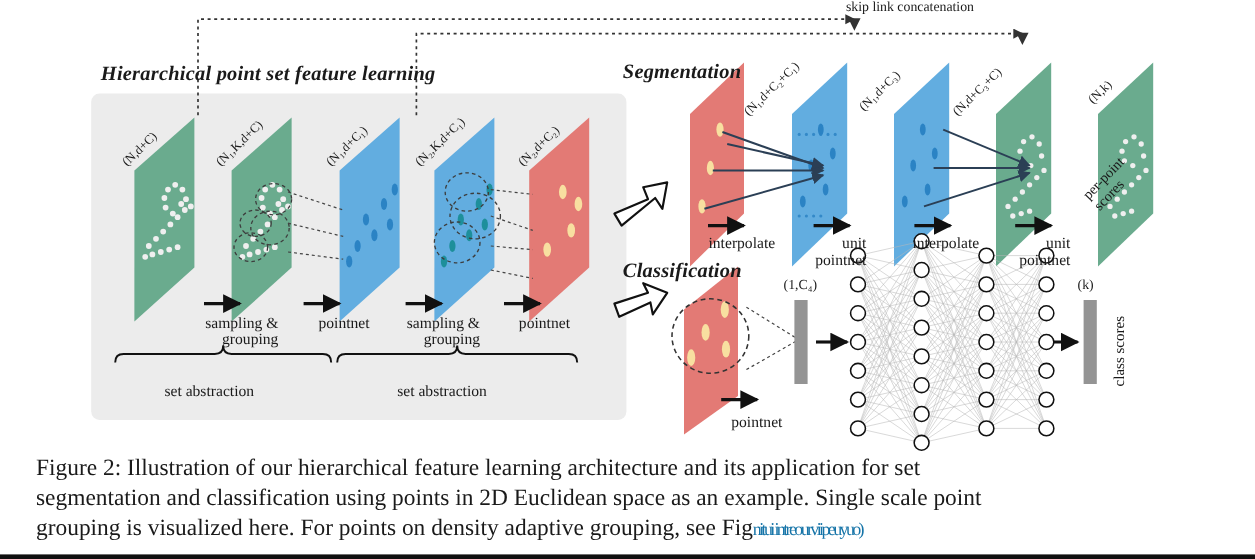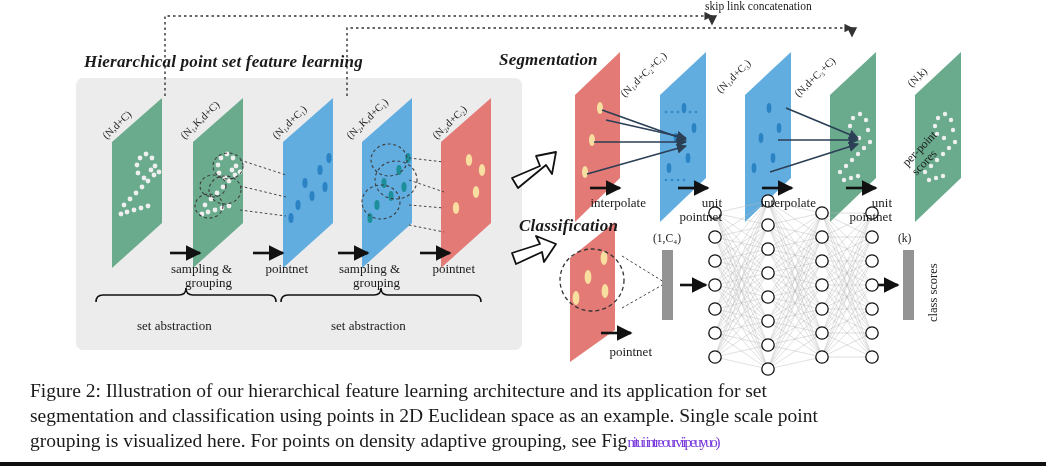--- a/index.html
+++ b/index.html
@@ -15,21 +15,21 @@
   .oplbl{font-size:13px;text-align:right;line-height:1.05;white-space:pre-line;
          font-family:Liberation Serif, serif;}
   .brace-lbl{font-size:13px;font-family:Liberation Serif, serif;white-space:nowrap;}
   .skip-lbl{font-size:11.5px;font-family:"Liberation Serif",serif;white-space:nowrap;}
   .rot-lbl{font-size:12px;font-family:"Liberation Serif",serif;white-space:nowrap;
            transform-origin:left top;}
   .vert-lbl{font-size:12.5px;font-family:"Liberation Serif",serif;white-space:nowrap;
             transform:rotate(-90deg);transform-origin:left top;}
   .caption{position:absolute;left:30px;top:378px;width:990px;font-size:19.5px;
            line-height:25px;font-family:"Liberation Serif",serif;text-align:justify;}
-  .cap-garble{color:#6d28d9;letter-spacing:-2.2px;font-size:15px;opacity:.92;}
+  .cap-garble{color:#0369a1;letter-spacing:-2.2px;font-size:15px;opacity:.92;}
   .panelbox{position:absolute;left:76px;top:78px;width:446px;height:272px;
             background:#ececec;border-radius:7px;}
   .botrule{position:absolute;left:0;top:462px;width:1046px;height:4px;background:#0f0f0f;}
   svg{overflow:visible;}
 </style>
 </head>
 <body>
 
 <div id="fig">
 
@@ -504,21 +504,21 @@
           <circle cx="872" cy="261" r="6.2"></circle>
           <circle cx="872" cy="285" r="6.2"></circle>
           <circle cx="872" cy="309" r="6.2"></circle>
           <circle cx="872" cy="333" r="6.2"></circle>
           <circle cx="872" cy="357" r="6.2"></circle>
         </g>
     </g>
   </svg>
 
   <div class="abs sect-title" style="left:84px;top:52px;">Hierarchical point set feature learning</div>
-  <div class="abs sect-title" style="left:499px;top:50px;">Segmentation</div>
+  <div class="abs sect-title" style="left:519px;top:50px;">Segmentation</div>
   <div class="abs sect-title" style="left:519px;top:216px;">Classification</div>
 
   <div class="abs skip-lbl" style="left:705px;top:0px;">skip link concatenation</div>
 
   <div class="abs dimlbl" style="left:108px;top:130px;transform:rotate(-44deg);">(N,d+C)</div>
   <div class="abs dimlbl" style="left:186px;top:130px;transform:rotate(-44deg);">(N₁,K,d+C)</div>
   <div class="abs dimlbl" style="left:278px;top:130px;transform:rotate(-44deg);">(N₁,d+C₁)</div>
   <div class="abs dimlbl" style="left:352px;top:130px;transform:rotate(-44deg);">(N₂,K,d+C₁)</div>
   <div class="abs dimlbl" style="left:438px;top:130px;transform:rotate(-44deg);">(N₂,d+C₂)</div>
 

